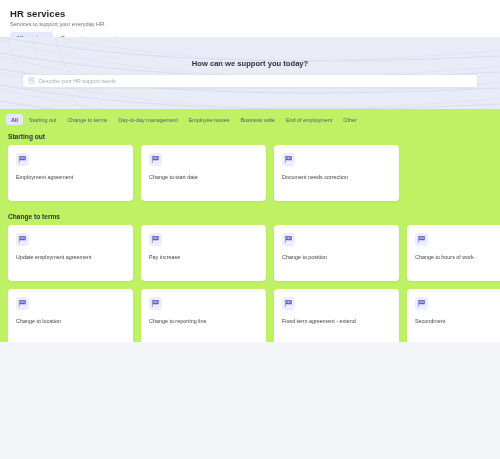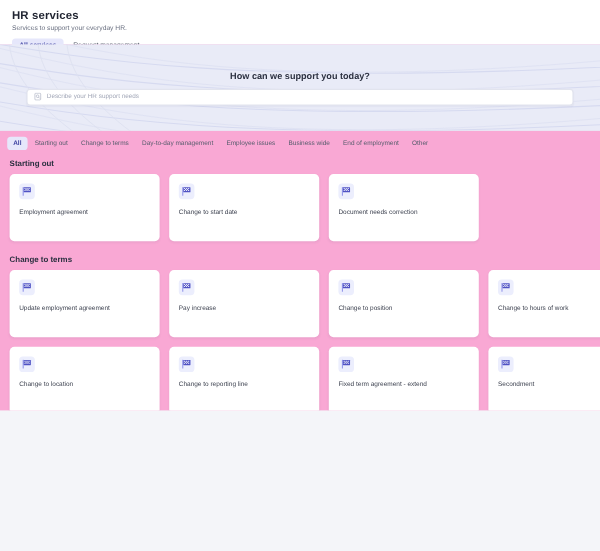--- a/index.html
+++ b/index.html
@@ -13,21 +13,21 @@
     background: #f4f5f9;
     font-family: "Liberation Sans", sans-serif;
     color: #2e3138;
     -webkit-font-smoothing: antialiased;
   }
   .page {
     width: 500px;
     height: 342px;
     position: relative;
     overflow: hidden;
-    background: #f9a8d4;
+    background: #bef264;
   }
 
   
   .header {
     background: #ffffff;
     padding: 8px 10px 0 10px;
     height: 37px;
     box-sizing: border-box;
   }
   .page-title {

